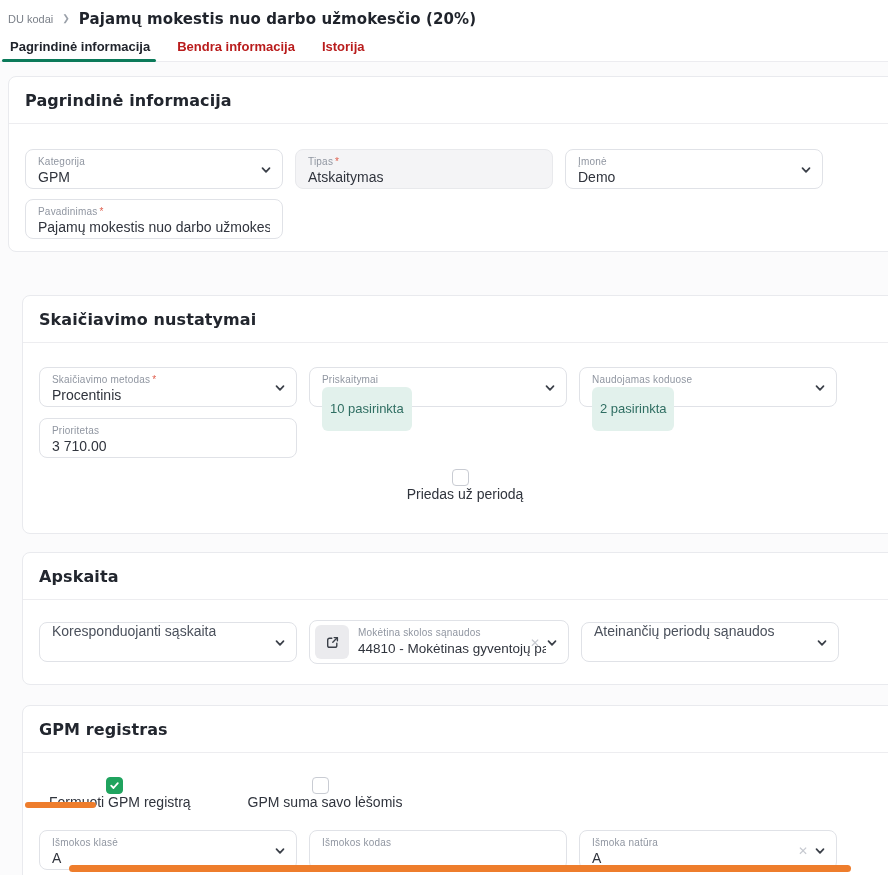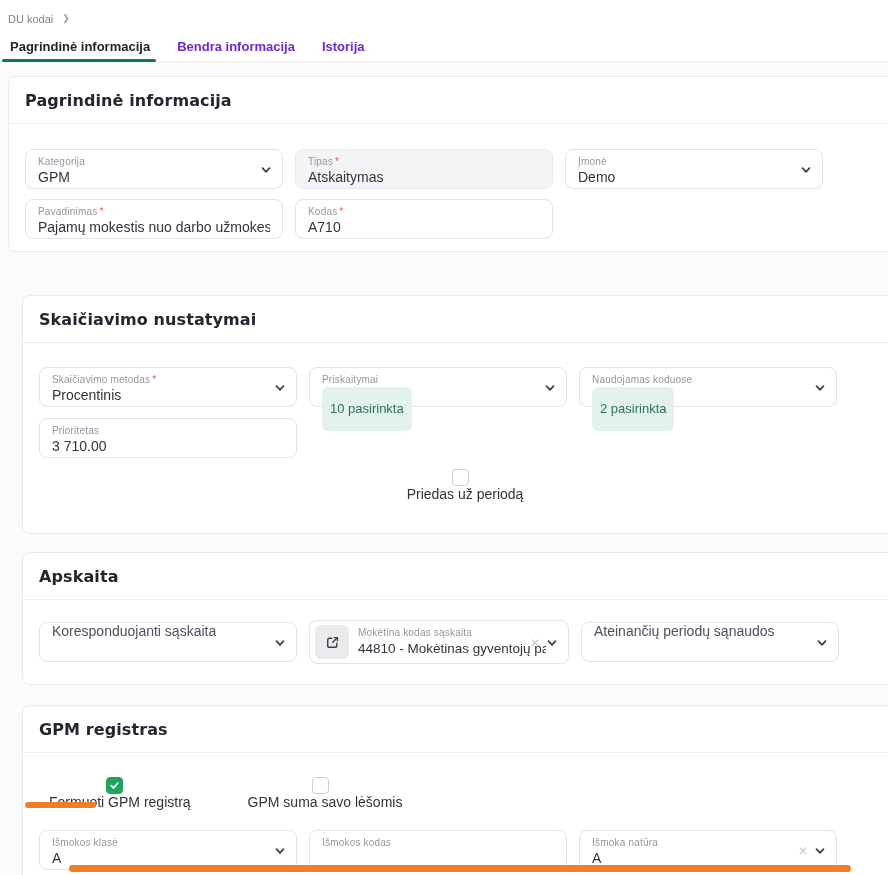--- a/index.html
+++ b/index.html
@@ -3,21 +3,21 @@
 <meta charset="utf-8">
 <style>
   html,body{margin:0;padding:0;width:888px;height:875px;overflow:hidden;background:#fff;
     font-family:"Liberation Sans",sans-serif;-webkit-font-smoothing:antialiased;}
   .topbar{background:#fff;}
   .breadcrumb{display:flex;align-items:center;margin:9px 0 0 8px;height:20px;}
   .bc-parent{font-size:11px;color:#7b8089;cursor:pointer;}
   .bc-chev{font-size:9px;color:#9aa0a9;margin:0 9px;transform:translateY(-1px);}
   .bc-title{font-family:"DejaVu Sans","Liberation Sans",sans-serif;font-size:15px;font-weight:bold;color:#1f232b;letter-spacing:.1px;}
   .tabs{display:flex;gap:23px;padding:4px 0 0 8px;border-bottom:1px solid #ececf0;}
-  .tab{position:relative;font-size:13px;font-weight:bold;color:#6d28d9;padding:6px 2px 7px;cursor:pointer;}
+  .tab{position:relative;font-size:13px;font-weight:bold;color:#b91c1c;padding:6px 2px 7px;cursor:pointer;}
   .tab.active{color:#20242c;}
   .indicator{position:absolute;left:-6px;right:-4px;bottom:-1px;height:3px;background:#0b7a5a;border-radius:2px;}
   .content{background:#fbfbfc;padding:14px 0 22px;}
   .card{background:#fff;border:1px solid #e9eaee;border-radius:8px;margin-left:22px;margin-right:-10px;}
   .card-first{margin-left:8px;}
   .card-calc{margin-top:43px;}
   .card-apskaita{margin-top:18px;}
   .card-gpm{margin-top:20px;position:relative;}
   .card-header{height:46px;display:flex;align-items:center;padding-left:16px;border-bottom:1px solid #ededf0;}
   .card-title{font-family:"DejaVu Sans","Liberation Sans",sans-serif;font-size:16px;font-weight:bold;color:#22262e;margin:0;letter-spacing:.1px;}
@@ -58,20 +58,21 @@
   .annot-1{left:2px;top:96px;width:71px;height:6px;border-radius:3px;}
   .annot-2{left:46px;top:159px;width:782px;height:7px;border-radius:4px;}
 </style>
 </head>
 <body>
 
 <div class="topbar">
   <div class="breadcrumb">
     <span class="bc-parent">DU kodai</span>
     <span class="bc-chev">❯</span>
+    <span class="bc-title">Pajamų mokestis nuo darbo užmokesčio (20%)</span>
   </div>
   <div class="tabs">
     <div class="tab active">
       <span>Pagrindinė informacija</span>
       <span class="indicator"></span>
     </div>
     <div class="tab">
       <span>Bendra informacija</span>
     </div>
     <div class="tab">
@@ -112,26 +113,20 @@
                 <path d="M2.5 4.2 L6 7.8 L9.5 4.2" fill="none" stroke="#3a3f48" stroke-width="1.7" stroke-linecap="round" stroke-linejoin="round"></path>
               </svg></span>
         </div>
       </div>
       <div class="frow">
         <div class="field" style="padding-right:12px">
           <div class="flabel">
             <span>Pavadinimas</span><span class="req">*</span>
           </div>
           <div class="fvalue">Pajamų mokestis nuo darbo užmokesčio (</div>
-        </div>
-        <div class="field" style="padding-right:12px">
-          <div class="flabel">
-            <span>Kodas</span><span class="req">*</span>
-          </div>
-          <div class="fvalue">A710</div>
         </div>
       </div>
     </div>
   </section>
 
   <section class="card card-calc">
     <div class="card-header">
       <h2 class="card-title">Skaičiavimo nustatymai</h2>
     </div>
     <div class="card-body">
@@ -196,21 +191,21 @@
             <span style="line-height:0"><svg width="15" height="15" viewBox="0 0 15 15">
                   <g fill="none" stroke="#3a3f48" stroke-width="1.4" stroke-linecap="round" stroke-linejoin="round">
                     <path d="M6.8 3.2 H4.6 C3.5 3.2 2.7 4 2.7 5.1 v5.3 c0 1.1 .8 1.9 1.9 1.9 h5.3 c1.1 0 1.9 -.8 1.9 -1.9 V8.2"></path>
                     <path d="M9.2 2.6 h3.2 v3.2"></path>
                     <path d="M12.2 2.8 L7.8 7.2"></path>
                   </g>
                 </svg></span>
           </button>
           <div class="group-text">
             <div class="flabel">
-              <span>Mokėtina kodas sąskaita</span>
+              <span>Mokėtina skolos sąnaudos</span>
             </div>
             <div class="fvalue">44810 - Mokėtinas gyventojų pajc</div>
           </div>
           <span class="clear-x" style="top:15px">✕</span>
           <span class="chev" style="top:16px"><svg width="12" height="12" viewBox="0 0 12 12">
                 <path d="M2.5 4.2 L6 7.8 L9.5 4.2" fill="none" stroke="#3a3f48" stroke-width="1.7" stroke-linecap="round" stroke-linejoin="round"></path>
               </svg></span>
         </div>
         <div class="field ph-only">
           <span class="ph">Ateinančių periodų sąnaudos</span>

